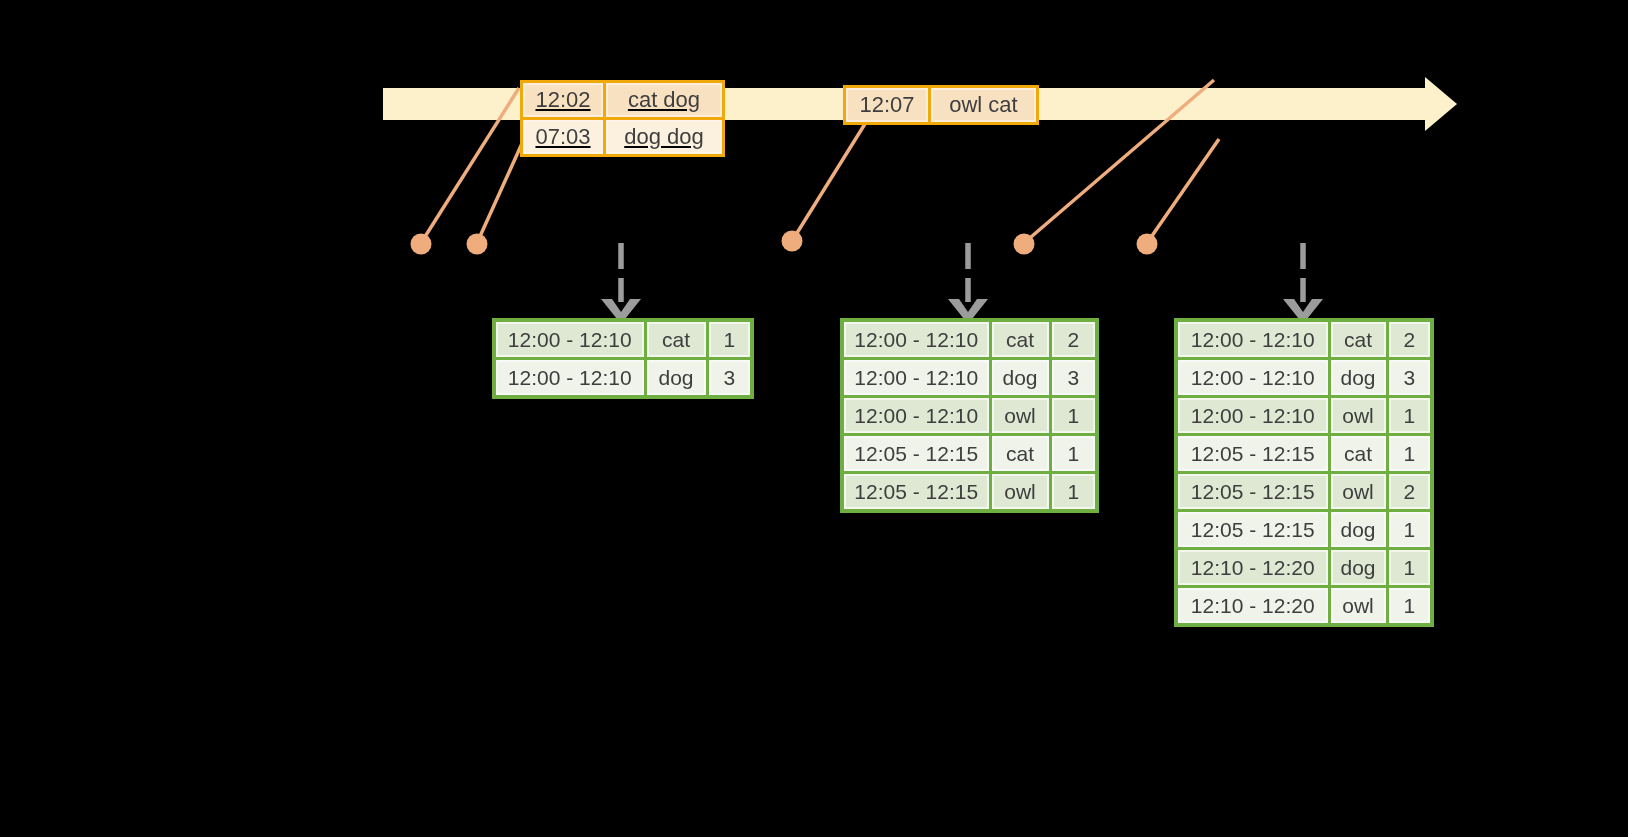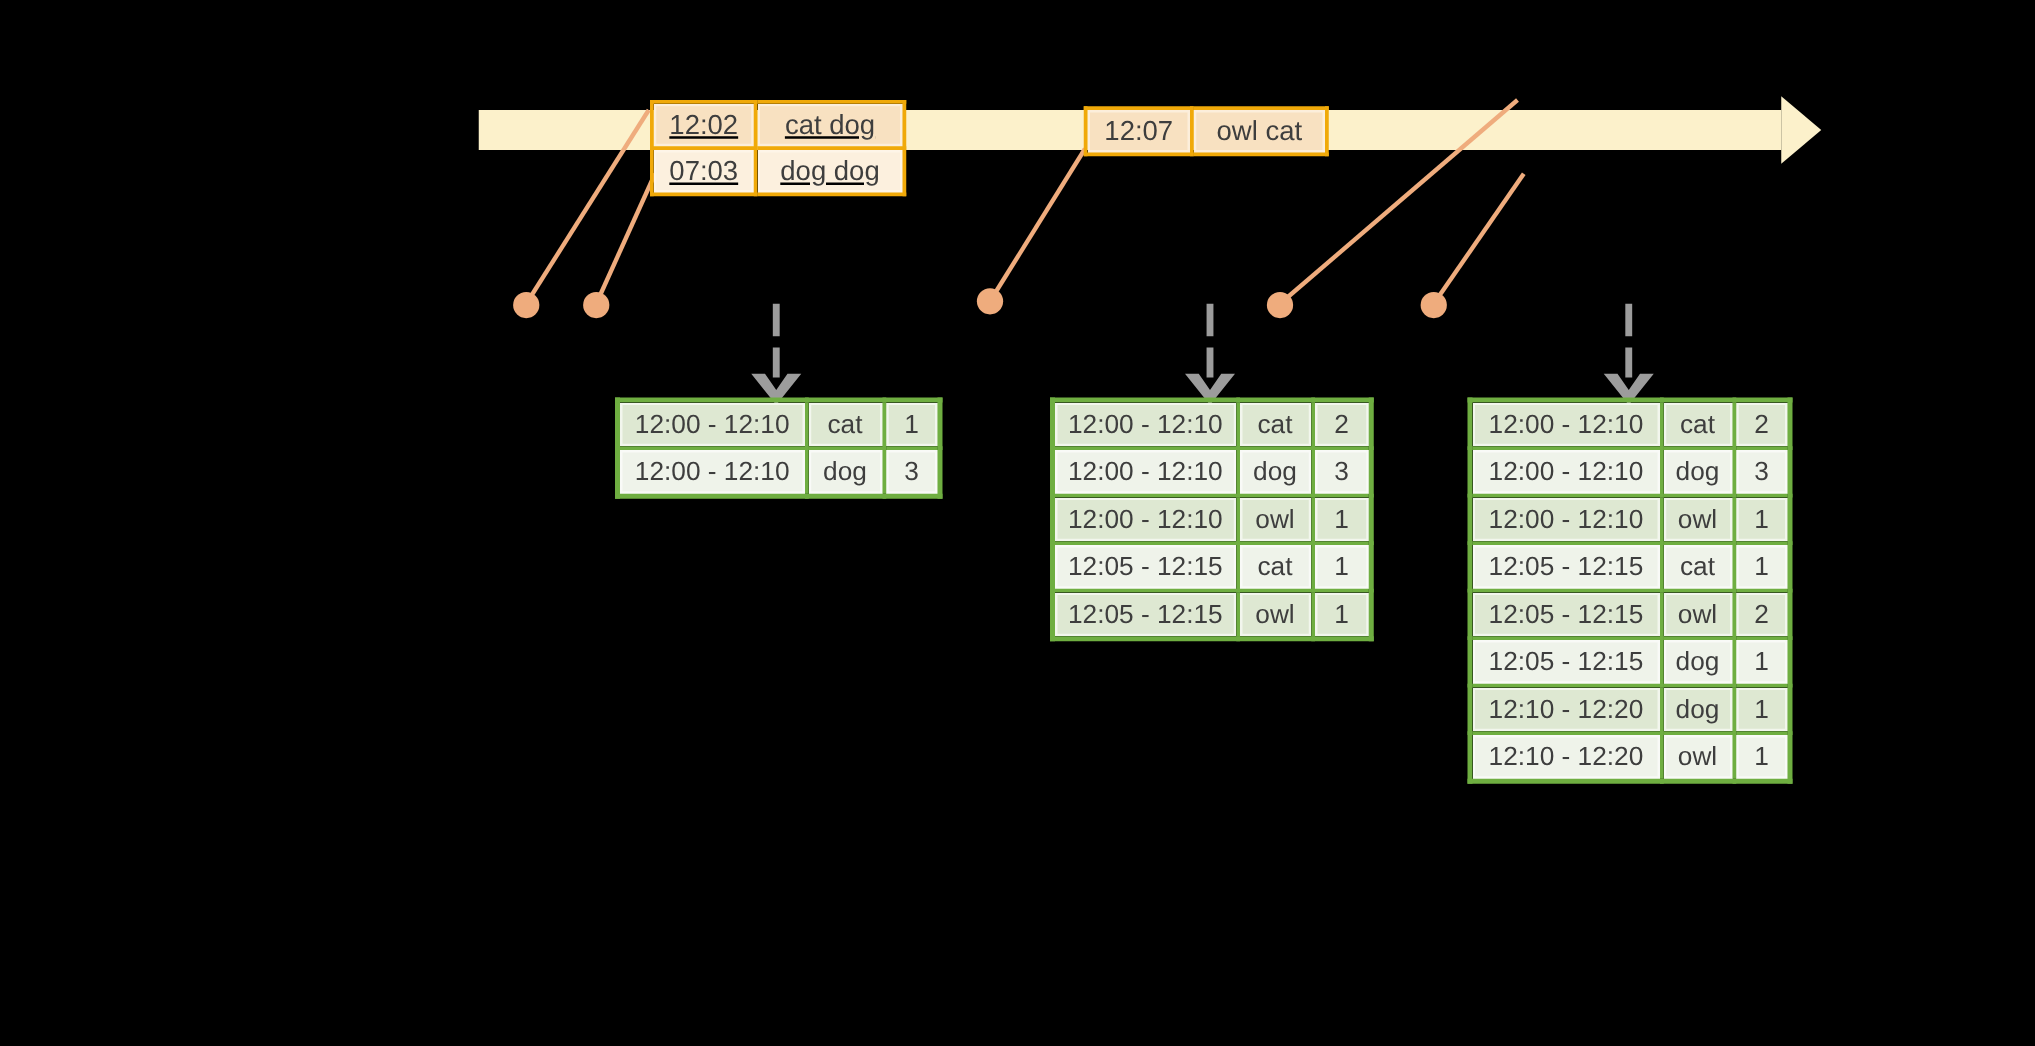--- a/index.html
+++ b/index.html
@@ -80,21 +80,21 @@
       <td>12:02</td>
       <td>cat dog</td>
     </tr>
     <tr class="e-light">
       <td>07:03</td>
       <td>dog dog</td>
     </tr>
   </tbody>
     </table>
 
-  <table class="dtable etable" style="left:867px;top:85px;width:193px;">
+  <table class="dtable etable" style="left:843px;top:85px;width:193px;">
     <colgroup>
         <col style="width:85px">
         <col style="width:108px">
       </colgroup>
     <tbody>
         <tr class="e-dark">
       <td>12:07</td>
       <td>owl cat</td>
     </tr>
   </tbody>

